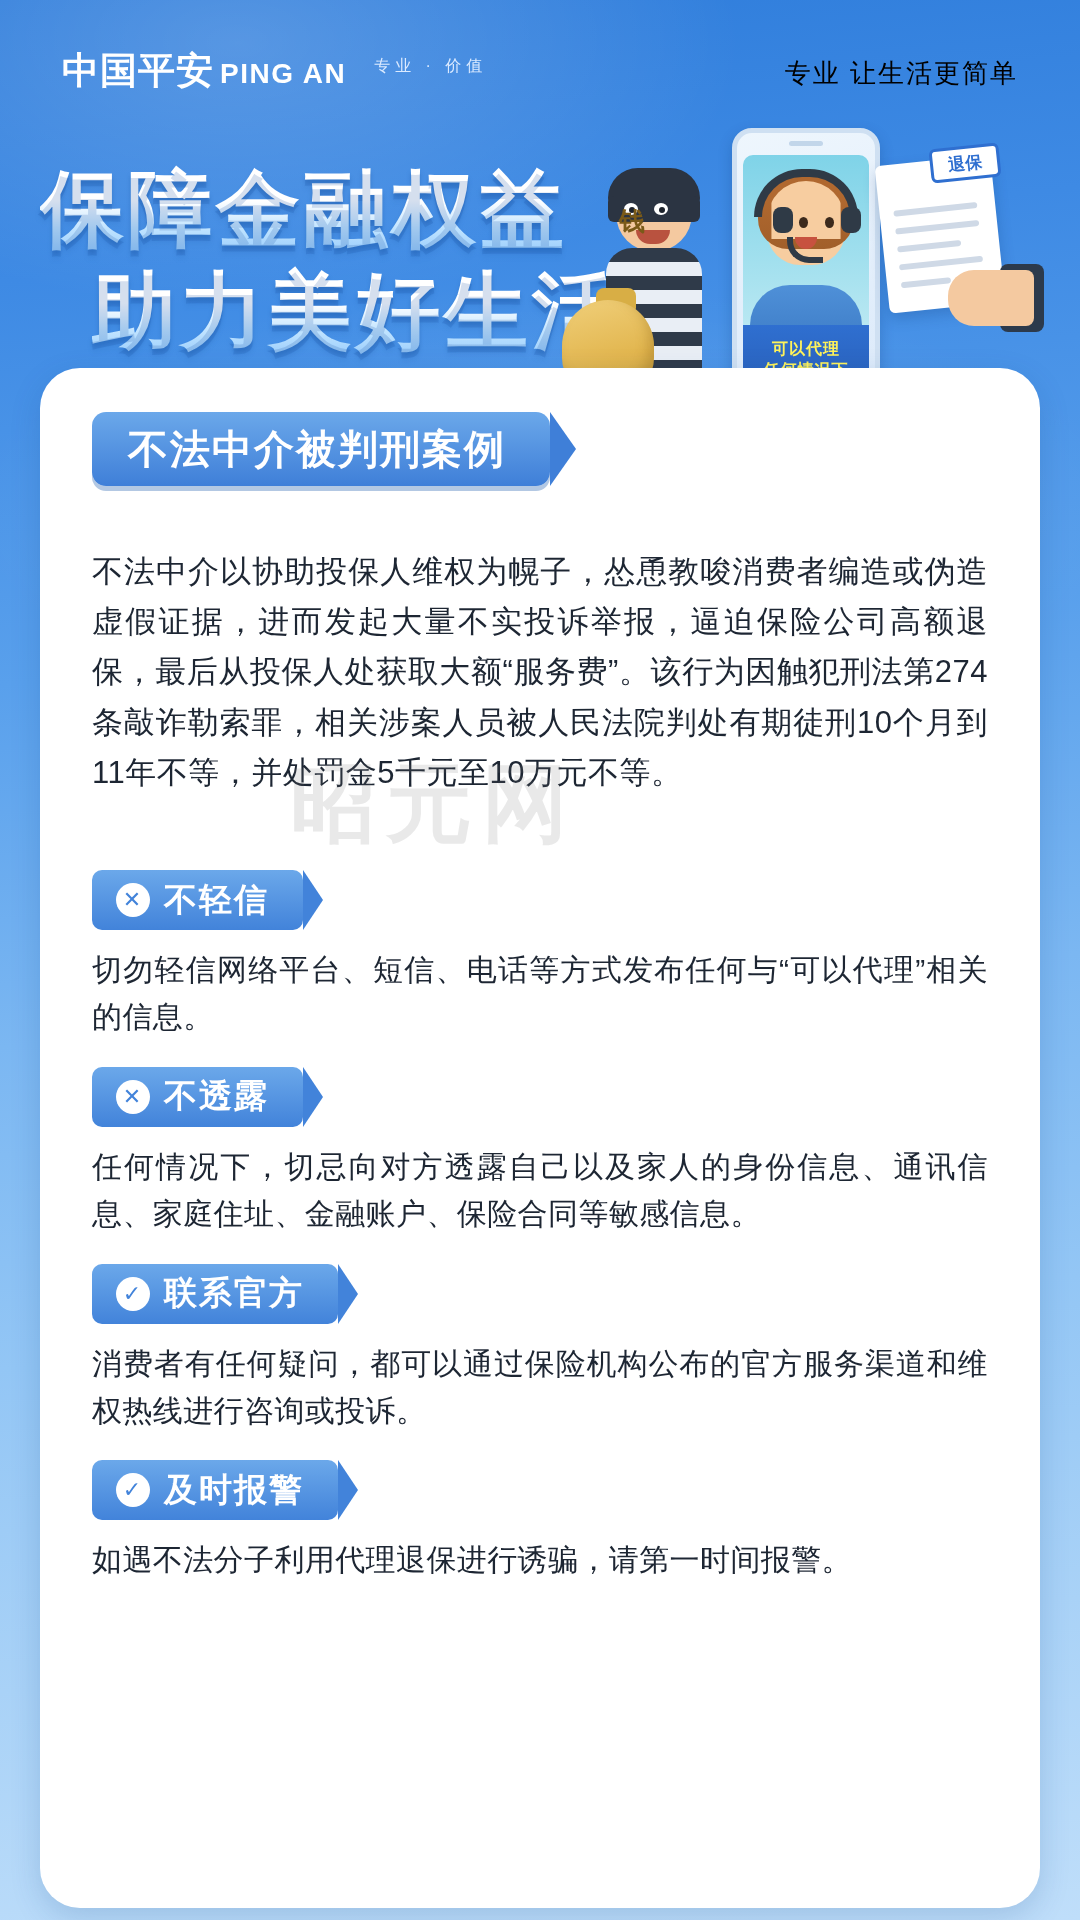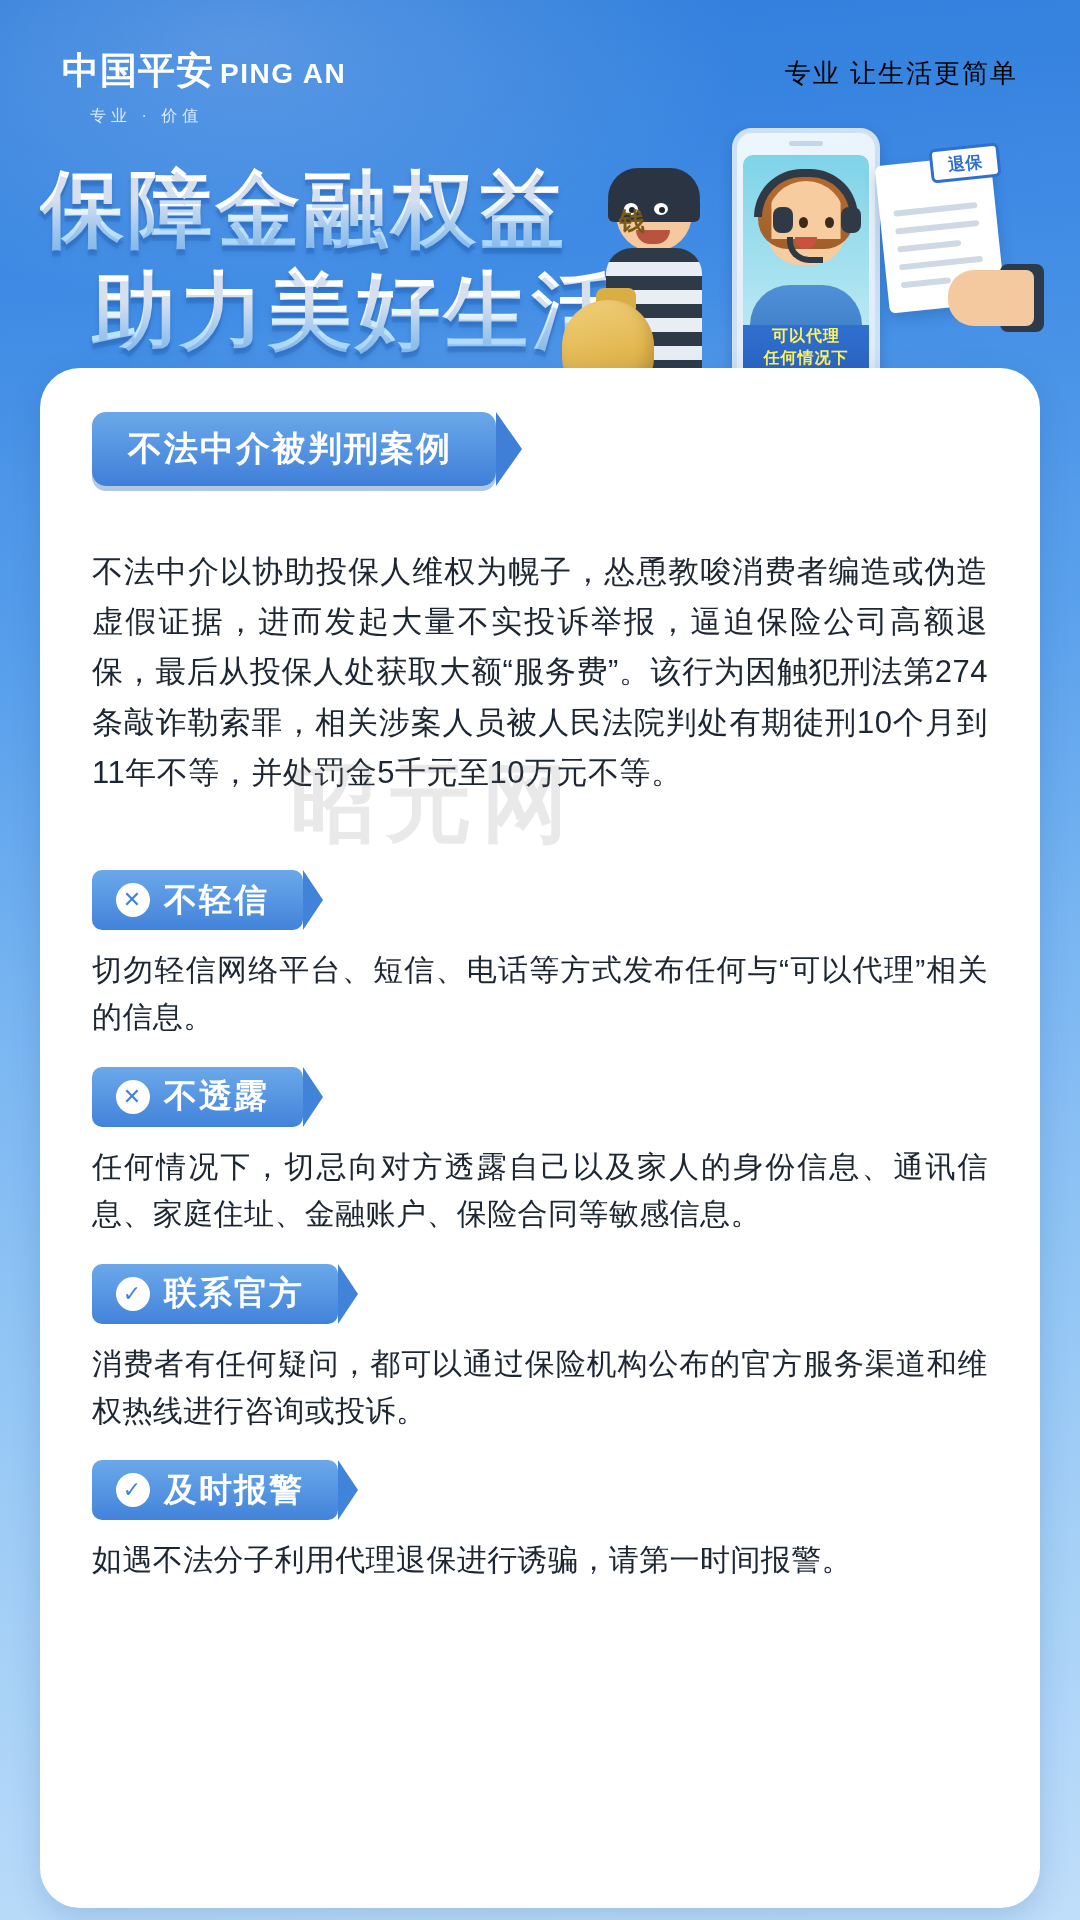--- a/index.html
+++ b/index.html
@@ -25,21 +25,21 @@
     background: radial-gradient(ellipse at 50% 50%, rgba(255,255,255,0.10) 0%, rgba(255,255,255,0.0) 62%);
     pointer-events: none;
   }
 
   
   .header {
     position: absolute; left: 0; top: 0; width: 1080px; height: 140px;
   }
   .brand {
     position: absolute; left: 62px; top: 46px;
-    display: flex; flex-direction: column; align-items: flex-start;
+    display: flex; flex-direction: row; align-items: flex-start;
   }
   .brand-row { display: flex; align-items: baseline; }
   .brand-cn {
     font-size: 37px; font-weight: bold; color: #ffffff; letter-spacing: 1px;
     font-family: "Liberation Sans", "DejaVu Sans", sans-serif;
   }
   .brand-en {
     font-size: 28px; font-weight: bold; color: #ffffff; letter-spacing: 1.5px;
     margin-left: 6px;
   }
@@ -128,21 +128,21 @@
     border-radius: 0 0 0 22px;
   }
   .agent-body {
     position: absolute; left: 50%; transform: translateX(-50%); bottom: 34px;
     width: 112px; height: 62px; border-radius: 40px 40px 0 0;
     background: linear-gradient(180deg,#4f90d8 0%, #3d7cc6 100%);
   }
   .phone-banner {
     position: absolute; left: 0; right: 0; bottom: 0; height: 56px;
     background: linear-gradient(180deg,#2f6fd0 0%, #2a62bd 100%);
-    display: flex; flex-direction: column; align-items: center; justify-content: flex-start;
+    display: flex; flex-direction: column; align-items: center; justify-content: flex-end;
   }
   .phone-banner span {
     font-size: 16px; font-weight: bold; color: #fff35a; line-height: 1.35; letter-spacing: 1px;
   }
 
   .thief { position: absolute; left: 22px; top: 44px; width: 150px; height: 220px; }
   .thief-head {
     position: absolute; left: 38px; top: 0; width: 76px; height: 80px;
     border-radius: 38px; background: #f4c9a0;
   }
@@ -220,21 +220,21 @@
     box-shadow: 0 10px 30px rgba(20,70,140,0.18);
     overflow: hidden;
   }
   .card-inner { padding: 44px 52px 20px 52px; position: relative; }
 
   
   .pill {
     display: inline-flex; align-items: center;
     height: 74px; padding: 0 44px 0 36px;
     background: linear-gradient(180deg,#6ba8ea 0%, #3f7fd8 100%);
-    color: #ffffff; font-size: 34px; font-weight: bold; letter-spacing: 2px;
+    color: #ffffff; font-size: 40px; font-weight: bold; letter-spacing: 2px;
     border-radius: 14px 14px 14px 14px;
     position: relative;
     box-shadow: 0 5px 0 rgba(38,96,175,0.35);
   }
   .pill::after {
     content: ""; position: absolute; right: -26px; top: 0;
     border-top: 37px solid transparent; border-bottom: 37px solid transparent;
     border-left: 26px solid #3f7fd8;
   }
   .pill-wrap { position: relative; display: inline-block; margin-bottom: 30px; }

